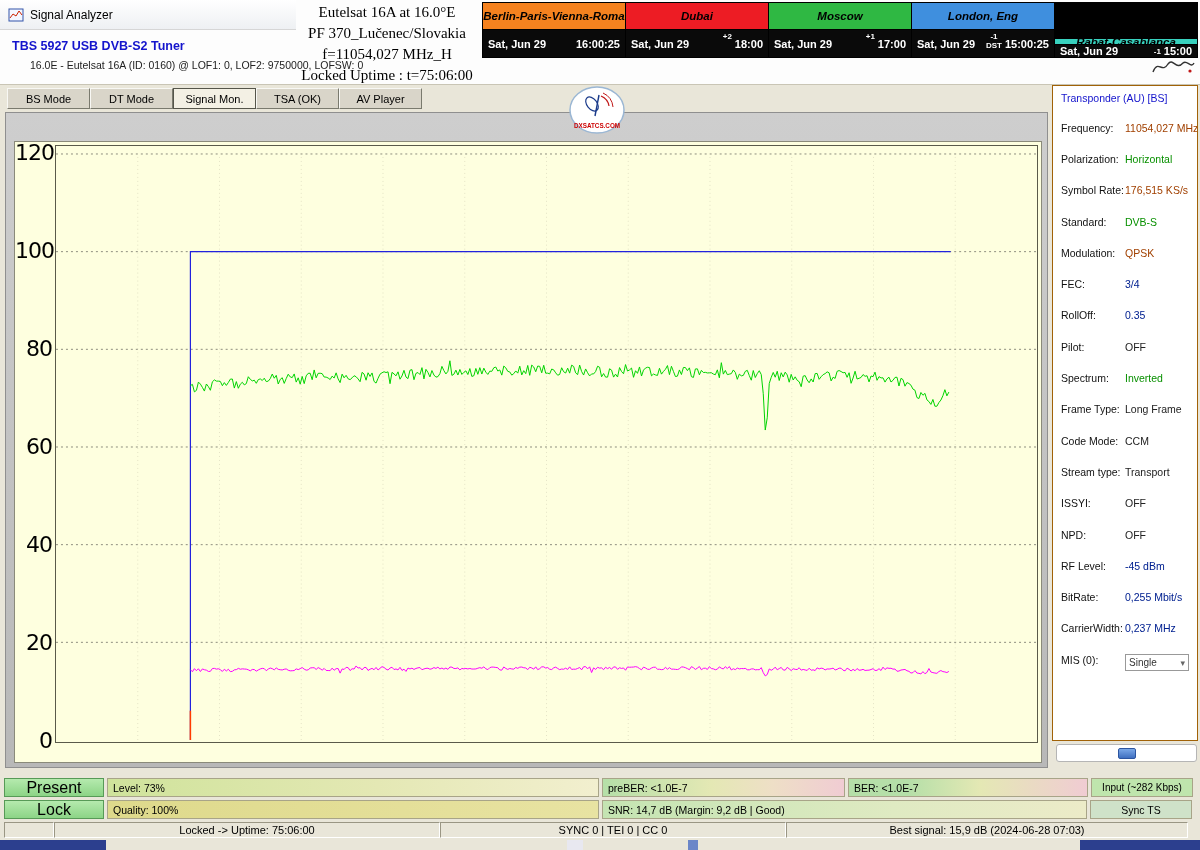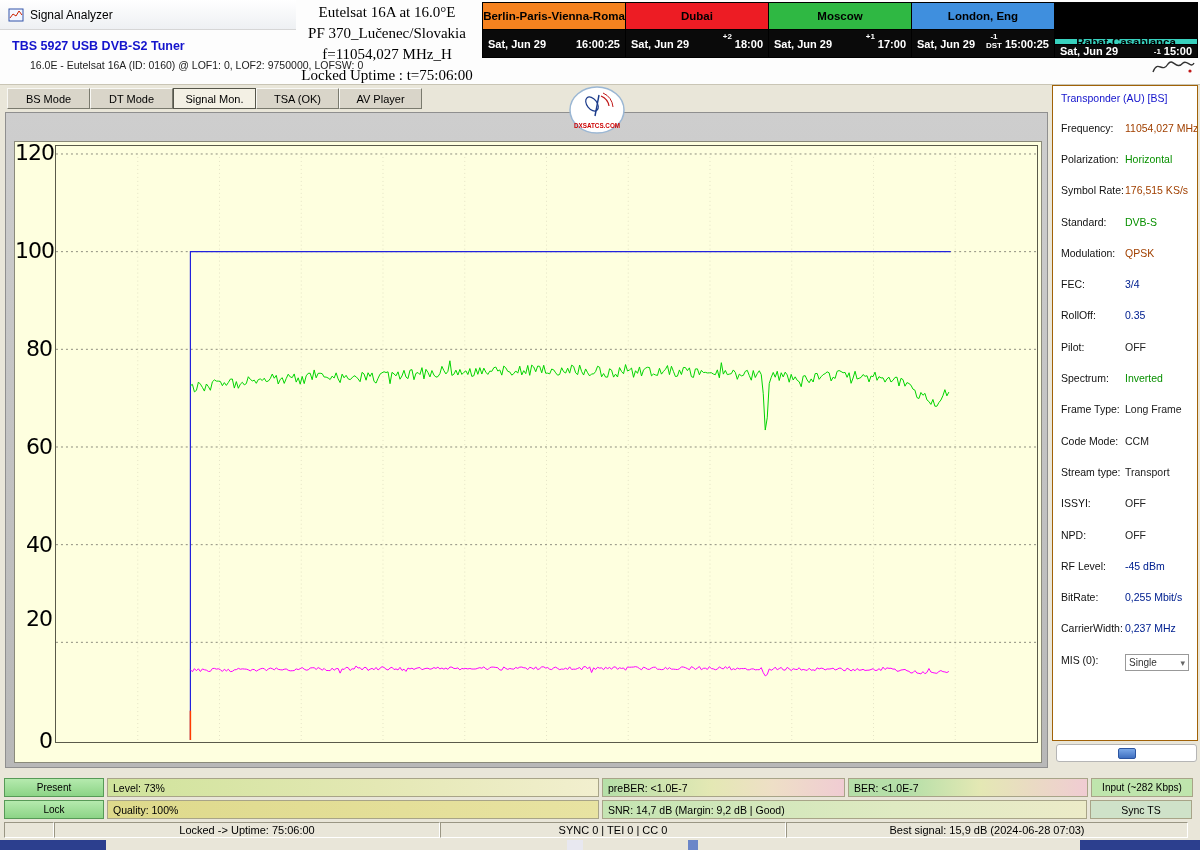--- a/index.html
+++ b/index.html
@@ -11,21 +11,21 @@
   .titlebar{position:absolute;left:0;top:0;width:296px;height:30px;display:flex;align-items:center;gap:6px;padding:0 8px;background:linear-gradient(180deg,#ffffff,#eef0f3);border-bottom:1px solid #d6d6d6}
   .title-text{font-size:12px;color:#000}
   .tuner-name{position:absolute;left:12px;top:39px;font-size:12.5px;font-weight:bold;color:#1414cc}
   .tuner-config{position:absolute;left:30px;top:59px;font-size:10.5px;color:#222}
   .center-header{position:absolute;left:290px;top:2px;width:194px;text-align:center;font-family:"Liberation Serif",serif;font-size:15px;color:#000;line-height:21px}
 
   
   .clocks{position:absolute;left:482px;top:2px;width:716px;height:56px;display:flex;border:1px solid #000;background:#000}
   .clock{flex:1;display:flex;flex-direction:column;border-right:1px solid #000;min-width:0}
   .clock:last-child{border-right:none}
-  .clock-city{height:27px;display:flex;align-items:center;justify-content:center;font-size:11.5px;font-weight:bold;color:#000;border-bottom:1px solid #000;white-space:nowrap;overflow:hidden}
+  .clock-city{height:27px;display:flex;align-items:center;justify-content:center;font-size:11.5px;font-weight:bold;font-style:italic;color:#000;border-bottom:1px solid #000;white-space:nowrap;overflow:hidden}
   .clock-time-row{flex:1;background:#0a0a0a;color:#fff;display:flex;align-items:center;padding:0 5px;font-size:11px;font-weight:bold;gap:3px;white-space:nowrap}
   .clock-date{flex:1}
   .clock-offset{display:flex;flex-direction:column;align-items:center;font-size:8px;line-height:1.1;align-self:flex-start;margin-top:3px}
   .clock-time{margin-left:auto}
   .signature{position:absolute;left:1150px;top:57px}
 
   
   .tabs{position:absolute;left:7px;top:88px;display:flex}
   .tab{width:83px;height:21px;display:flex;align-items:center;justify-content:center;font-size:11px;color:#000;background:#d9d5c9;border:1px solid;border-color:#f8f8f4 #7a7a6e #7a7a6e #f8f8f4;cursor:pointer}
   .tab.active{background:#f3f0e4;border:1px solid #55554a}
@@ -50,21 +50,21 @@
   .tp-value{font-size:10.5px;white-space:nowrap}
   .mis-row{display:flex;align-items:flex-start;margin-top:10px}
   .mis-select{width:64px;height:17px;border:1px solid #999;background:#fff;font-size:10px;color:#333;display:flex;align-items:center;justify-content:space-between;padding:0 3px;cursor:pointer}
   .mis-arrow{color:#666;font-size:9px}
   .mini-box{position:absolute;left:1056px;top:744px;width:141px;height:18px;background:#fff;border:1px solid #b5b5b5;border-radius:3px;display:flex;align-items:center;justify-content:center}
   .mini-icon{width:18px;height:11px;background:linear-gradient(180deg,#7aa8e8,#3f6fc0);border-radius:2px;border:1px solid #2c55a0}
 
   
   .brow{position:absolute;left:4px;height:19px;display:flex;gap:3px}
   .brow1{top:778px}.brow2{top:800px}
-  .sbtn{width:100px;background:linear-gradient(180deg,#b5eaae,#8cd486);border:1px solid #579a57;font-size:10px;color:#000;display:flex;align-items:center;justify-content:center}
+  .sbtn{width:100px;background:linear-gradient(180deg,#b5eaae,#8cd486);border:1px solid #579a57;font-size:16px;color:#000;display:flex;align-items:center;justify-content:center}
   .bar{position:relative;border:1px solid #a8a488;font-size:10.5px;display:flex;align-items:center;padding:0 5px;color:#000;white-space:nowrap;overflow:hidden}
   .bar.level{width:492px;background:linear-gradient(90deg,#cfe39b,#e4e8b4 55%,#f2efcf)}
   .bar.preber{width:243px;background:linear-gradient(90deg,#b5dfa8,#e4e8b4 45%,#eedfc6 70%,#f0ccd3)}
   .bar.ber{width:240px;background:linear-gradient(90deg,#b5dfa8 25%,#e4e8b4 55%,#f0ccd3)}
   .bar.input{width:102px;background:#bfe5ad;justify-content:center;font-size:10px}
   .bar.quality{width:492px;background:linear-gradient(90deg,#ded98b,#e8e3a2)}
   .bar.snr{width:485px;background:linear-gradient(90deg,#c4e4b2,#dfeac2 60%,#ecebc8)}
   .bar.sync{width:102px;background:#cfe2c9;justify-content:center}
 
   .statusbar{position:absolute;left:4px;top:822px;width:1192px;height:16px;display:flex;gap:0}
@@ -191,21 +191,21 @@
             <line x1="0" y1="204" x2="983" y2="204" stroke="#8e8e7e" stroke-width="1" stroke-dasharray="2,3"></line>
             <line x1="0" y1="106" x2="983" y2="106" stroke="#8e8e7e" stroke-width="1" stroke-dasharray="2,3"></line>
             <line x1="0" y1="8" x2="983" y2="8" stroke="#8e8e7e" stroke-width="1" stroke-dasharray="2,3"></line>
             <polyline points="134.67100000000002,596 134.67100000000002,106 896.496,106" fill="none" stroke="#2222dd" stroke-width="1.2"></polyline>
             <polyline points="134.7,240.4 136.7,239.2 138.7,246.7 140.7,245.2 142.7,236.9 144.7,238.9 146.7,242.2 148.7,245.9 150.7,238.8 152.7,241.4 154.7,245.1 156.7,236.6 158.7,234.7 160.7,235.9 162.7,235.9 164.7,236.3 166.7,240.5 168.7,237.4 170.7,240.2 172.7,237.3 174.7,233.9 176.7,233.8 178.7,242.9 180.7,236.4 182.7,243.1 184.7,239.0 186.7,237.1 188.7,239.7 190.7,238.4 192.7,231.5 194.7,234.1 196.7,235.7 198.7,235.0 200.7,238.1 202.7,234.4 204.7,233.7 206.7,235.3 208.7,233.0 210.7,236.4 212.7,235.9 214.7,233.4 216.7,228.8 218.7,233.0 220.7,230.1 222.7,238.8 224.7,234.2 226.7,232.5 228.7,238.2 230.7,233.3 232.7,229.0 234.7,231.7 236.7,232.4 238.7,228.7 240.7,236.9 242.7,232.6 244.7,239.0 246.7,231.2 248.7,238.4 250.7,230.6 252.7,228.1 254.7,228.0 256.7,234.5 258.7,224.7 260.7,232.6 262.7,228.1 264.7,228.0 266.7,228.4 268.7,231.8 270.7,231.9 272.7,232.8 274.7,234.3 276.7,230.9 278.7,232.8 280.7,227.6 282.7,233.7 284.7,237.4 286.7,228.9 288.7,232.6 290.7,230.1 292.7,233.6 294.7,234.4 296.7,232.6 298.7,230.5 300.7,231.5 302.7,233.7 304.7,236.5 306.7,227.1 308.7,228.8 310.7,235.0 312.7,227.5 314.7,231.2 316.7,227.7 318.7,236.2 320.7,237.9 322.7,233.1 324.7,228.9 326.7,227.5 328.7,226.5 330.7,227.3 332.7,226.6 334.7,238.5 336.7,227.1 338.7,228.7 340.7,230.6 342.7,226.6 344.7,234.0 346.7,230.7 348.7,225.1 350.7,231.8 352.7,233.4 354.7,225.0 356.7,224.4 358.7,234.5 360.7,228.1 362.7,227.3 364.7,229.3 366.7,222.4 368.7,233.7 370.7,224.1 372.7,227.2 374.7,231.7 376.7,225.3 378.7,229.8 380.7,231.9 382.7,231.4 384.7,228.4 386.7,221.1 388.7,225.4 390.7,228.7 392.7,226.1 394.7,215.5 396.7,230.2 398.7,229.0 400.7,224.9 402.7,229.8 404.7,224.2 406.7,229.2 408.7,227.1 410.7,225.6 412.7,229.3 414.7,223.3 416.7,231.2 418.7,230.5 420.7,223.2 422.7,229.1 424.7,222.4 426.7,228.8 428.7,222.9 430.7,226.9 432.7,229.2 434.7,225.9 436.7,226.1 438.7,222.5 440.7,221.8 442.7,225.8 444.7,224.7 446.7,229.9 448.7,220.8 450.7,222.6 452.7,226.1 454.7,226.7 456.7,229.9 458.7,228.4 460.7,225.7 462.7,227.9 464.7,220.9 466.7,229.7 468.7,225.4 470.7,228.4 472.7,220.2 474.7,230.1 476.7,219.8 478.7,221.7 480.7,226.5 482.7,220.8 484.7,221.1 486.7,227.6 488.7,220.0 490.7,228.0 492.7,227.9 494.7,228.6 496.7,223.8 498.7,224.6 500.7,227.6 502.7,230.0 504.7,229.2 506.7,222.5 508.7,226.5 510.7,227.8 512.7,222.9 514.7,227.9 516.7,219.9 518.7,221.2 520.7,227.6 522.7,229.4 524.7,219.8 526.7,226.3 528.7,229.8 530.7,223.7 532.7,227.5 534.7,230.7 536.7,228.7 538.7,228.7 540.7,226.3 542.7,221.0 544.7,222.0 546.7,231.6 548.7,228.3 550.7,231.9 552.7,231.9 554.7,223.5 556.7,224.9 558.7,231.9 560.7,228.9 562.7,231.8 564.7,222.3 566.7,226.3 568.7,228.5 570.7,219.3 572.7,225.8 574.7,224.7 576.7,222.8 578.7,232.1 580.7,225.5 582.7,228.1 584.7,221.7 586.7,230.8 588.7,224.9 590.7,222.8 592.7,222.0 594.7,222.3 596.7,230.6 598.7,228.8 600.7,229.7 602.7,230.2 604.7,223.0 606.7,228.9 608.7,226.2 610.7,224.0 612.7,220.3 614.7,229.4 616.7,221.0 618.7,226.2 620.7,231.3 622.7,230.9 624.7,224.7 626.7,229.3 628.7,222.2 630.7,222.3 632.7,225.4 634.7,222.6 636.7,231.4 638.7,232.2 640.7,223.7 642.7,223.6 644.7,229.6 646.7,225.1 648.7,227.3 650.7,227.1 652.7,227.7 654.7,227.6 656.7,227.5 658.7,228.8 660.7,229.5 662.7,224.6 664.7,232.6 666.7,217.4 668.7,228.9 670.7,225.2 672.7,229.4 674.7,228.9 676.7,228.4 678.7,224.7 680.7,227.2 682.7,234.1 684.7,228.9 686.7,230.6 688.7,230.2 690.7,226.1 692.7,225.1 694.7,230.3 696.7,235.0 698.7,225.3 700.7,232.3 702.7,228.4 704.7,225.5 706.7,229.3 708.7,248.5 710.7,285.0 712.7,272.7 714.7,238.3 716.7,232.1 718.7,227.2 720.7,232.0 722.7,226.0 724.7,235.3 726.7,227.5 728.7,231.7 730.7,226.9 732.7,229.7 734.7,237.0 736.7,229.1 738.7,234.8 740.7,231.6 742.7,235.1 744.7,236.5 746.7,241.5 748.7,230.9 750.7,230.4 752.7,234.8 754.7,237.5 756.7,233.7 758.7,236.8 760.7,228.4 762.7,228.2 764.7,234.1 766.7,231.5 768.7,229.4 770.7,228.4 772.7,226.6 774.7,227.6 776.7,235.7 778.7,232.0 780.7,233.2 782.7,226.1 784.7,225.3 786.7,226.3 788.7,227.5 790.7,227.2 792.7,232.1 794.7,227.5 796.7,238.1 798.7,232.8 800.7,226.0 802.7,233.8 804.7,233.1 806.7,232.2 808.7,229.3 810.7,231.1 812.7,230.5 814.7,236.7 816.7,230.8 818.7,231.4 820.7,226.9 822.7,235.1 824.7,231.4 826.7,232.7 828.7,232.6 830.7,236.9 832.7,233.6 834.7,232.0 836.7,236.8 838.7,235.1 840.7,232.2 842.7,232.0 844.7,240.8 846.7,233.1 848.7,234.4 850.7,241.0 852.7,237.4 854.7,238.3 856.7,240.0 858.7,243.9 860.7,245.0 862.7,252.4 864.7,253.4 866.7,247.3 868.7,250.1 870.7,248.2 872.7,254.7 874.7,256.4 876.7,259.3 878.7,254.3 880.7,261.1 882.7,261.1 884.7,257.4 886.7,254.9 888.7,250.6 890.7,244.5 892.7,250.7 894.7,246.9" fill="none" stroke="#00d300" stroke-width="1"></polyline>
             <polyline points="134.7,525.5 136.7,527.5 138.7,524.4 140.7,526.5 142.7,524.5 144.7,527.3 146.7,524.7 148.7,525.5 150.7,525.9 152.7,527.2 154.7,527.1 156.7,524.3 158.7,524.1 160.7,524.9 162.7,524.5 164.7,525.5 166.7,527.2 168.7,525.0 170.7,526.7 172.7,525.0 174.7,527.4 176.7,527.1 178.7,525.6 180.7,525.4 182.7,524.1 184.7,525.0 186.7,524.6 188.7,524.8 190.7,524.9 192.7,525.6 194.7,526.6 196.7,525.2 198.7,525.3 200.7,526.9 202.7,525.7 204.7,524.7 206.7,524.1 208.7,524.4 210.7,526.5 212.7,524.8 214.7,523.8 216.7,524.4 218.7,525.6 220.7,523.7 222.7,525.1 224.7,525.5 226.7,525.7 228.7,525.0 230.7,524.7 232.7,526.0 234.7,526.6 236.7,526.5 238.7,526.3 240.7,524.6 242.7,525.4 244.7,524.4 246.7,523.3 248.7,524.9 250.7,525.9 252.7,525.6 254.7,523.8 256.7,523.5 258.7,523.5 260.7,525.2 262.7,523.3 264.7,524.4 266.7,525.9 268.7,524.2 270.7,526.2 272.7,526.3 274.7,526.4 276.7,523.9 278.7,526.0 280.7,524.4 282.7,524.3 284.7,528.9 286.7,524.7 288.7,525.2 290.7,523.1 292.7,523.4 294.7,526.3 296.7,524.5 298.7,524.8 300.7,521.7 302.7,523.8 304.7,523.4 306.7,525.7 308.7,523.3 310.7,523.2 312.7,526.2 314.7,525.0 316.7,524.1 318.7,525.5 320.7,523.2 322.7,525.8 324.7,524.0 326.7,522.4 328.7,523.2 330.7,524.9 332.7,525.8 334.7,523.8 336.7,523.0 338.7,525.3 340.7,524.7 342.7,525.7 344.7,523.1 346.7,526.2 348.7,524.9 350.7,527.2 352.7,523.8 354.7,524.7 356.7,523.9 358.7,525.2 360.7,524.2 362.7,523.6 364.7,523.3 366.7,525.5 368.7,524.7 370.7,524.1 372.7,524.0 374.7,525.0 376.7,524.5 378.7,523.3 380.7,524.2 382.7,522.9 384.7,524.7 386.7,523.8 388.7,524.9 390.7,523.8 392.7,525.1 394.7,522.8 396.7,522.9 398.7,524.2 400.7,524.3 402.7,523.6 404.7,525.7 406.7,524.2 408.7,524.6 410.7,524.2 412.7,524.7 414.7,524.2 416.7,524.8 418.7,524.8 420.7,524.7 422.7,524.0 424.7,523.4 426.7,524.0 428.7,522.6 430.7,524.5 432.7,525.4 434.7,523.4 436.7,522.8 438.7,522.9 440.7,523.2 442.7,523.5 444.7,525.7 446.7,525.9 448.7,522.7 450.7,524.2 452.7,525.2 454.7,524.2 456.7,524.7 458.7,524.9 460.7,523.2 462.7,524.1 464.7,522.9 466.7,522.8 468.7,523.5 470.7,523.7 472.7,525.4 474.7,523.0 476.7,523.7 478.7,524.9 480.7,522.6 482.7,525.4 484.7,524.4 486.7,522.6 488.7,522.6 490.7,523.8 492.7,523.3 494.7,525.0 496.7,525.3 498.7,523.6 500.7,522.9 502.7,524.2 504.7,525.4 506.7,524.8 508.7,525.0 510.7,523.9 512.7,525.2 514.7,522.6 516.7,525.2 518.7,524.9 520.7,525.0 522.7,524.2 524.7,523.3 526.7,525.6 528.7,522.5 530.7,522.4 532.7,524.6 534.7,522.6 536.7,528.3 538.7,523.6 540.7,525.2 542.7,523.0 544.7,523.9 546.7,523.6 548.7,525.4 550.7,523.0 552.7,524.4 554.7,523.2 556.7,525.0 558.7,522.7 560.7,522.7 562.7,525.1 564.7,523.5 566.7,524.2 568.7,523.7 570.7,526.0 572.7,522.7 574.7,523.0 576.7,522.9 578.7,522.8 580.7,522.4 582.7,522.9 584.7,524.3 586.7,525.5 588.7,522.9 590.7,523.7 592.7,525.0 594.7,525.1 596.7,523.8 598.7,523.0 600.7,523.0 602.7,525.0 604.7,525.0 606.7,525.4 608.7,525.2 610.7,523.0 612.7,525.0 614.7,523.4 616.7,524.9 618.7,524.9 620.7,525.1 622.7,525.3 624.7,524.6 626.7,522.6 628.7,522.8 630.7,523.4 632.7,524.4 634.7,525.4 636.7,522.4 638.7,523.4 640.7,525.2 642.7,523.8 644.7,522.3 646.7,525.5 648.7,524.1 650.7,523.9 652.7,525.2 654.7,522.4 656.7,524.3 658.7,524.6 660.7,525.5 662.7,524.9 664.7,522.6 666.7,524.0 668.7,524.7 670.7,522.4 672.7,524.3 674.7,522.3 676.7,525.7 678.7,524.5 680.7,525.4 682.7,523.8 684.7,524.7 686.7,524.3 688.7,524.4 690.7,524.1 692.7,525.5 694.7,525.6 696.7,524.7 698.7,524.6 700.7,525.6 702.7,525.4 704.7,525.5 706.7,523.4 708.7,528.4 710.7,531.7 712.7,530.3 714.7,524.7 716.7,526.0 718.7,524.9 720.7,522.9 722.7,525.6 724.7,524.3 726.7,523.2 728.7,525.7 730.7,525.9 732.7,523.1 734.7,524.6 736.7,526.3 738.7,524.5 740.7,525.1 742.7,525.3 744.7,523.5 746.7,525.9 748.7,525.2 750.7,525.7 752.7,526.2 754.7,524.0 756.7,526.0 758.7,525.6 760.7,526.3 762.7,523.6 764.7,524.7 766.7,523.9 768.7,524.3 770.7,525.7 772.7,524.7 774.7,524.8 776.7,524.5 778.7,523.9 780.7,525.7 782.7,525.1 784.7,523.9 786.7,524.0 788.7,526.0 790.7,526.6 792.7,523.9 794.7,525.1 796.7,526.7 798.7,525.1 800.7,526.5 802.7,524.3 804.7,526.0 806.7,525.8 808.7,525.1 810.7,526.2 812.7,526.0 814.7,525.9 816.7,525.3 818.7,524.4 820.7,526.2 822.7,526.1 824.7,524.4 826.7,526.3 828.7,522.9 830.7,525.3 832.7,523.6 834.7,524.1 836.7,524.0 838.7,524.9 840.7,524.8 842.7,527.0 844.7,526.8 846.7,525.8 848.7,525.5 850.7,525.2 852.7,526.5 854.7,527.1 856.7,528.8 858.7,528.4 860.7,526.4 862.7,528.8 864.7,529.1 866.7,529.7 868.7,527.4 870.7,529.5 872.7,528.2 874.7,524.3 876.7,527.8 878.7,528.4 880.7,528.8 882.7,529.1 884.7,527.3 886.7,526.3 888.7,527.4 890.7,527.7 892.7,528.3 894.7,527.2" fill="none" stroke="#ff00ff" stroke-width="1"></polyline>
             <line x1="134.67100000000002" y1="596" x2="134.67100000000002" y2="566.6" stroke="#ff3c00" stroke-width="1.5"></line>
           </svg>
       </div>
     <div class="ylabel" style="top: 586px;">0</div>
-        <div class="ylabel" style="top: 464px;">20</div>
+        <div class="ylabel" style="top: 488px;">20</div>
         <div class="ylabel" style="top: 390px;">40</div>
         <div class="ylabel" style="top: 292px;">60</div>
         <div class="ylabel" style="top: 194px;">80</div>
         <div class="ylabel" style="top: 96px;">100</div>
         <div class="ylabel" style="top: -2px;">120</div>
       </div>
   </div>
 
   <div class="side-panel">
     <div class="panel-title">Transponder (AU) [BS]</div>

